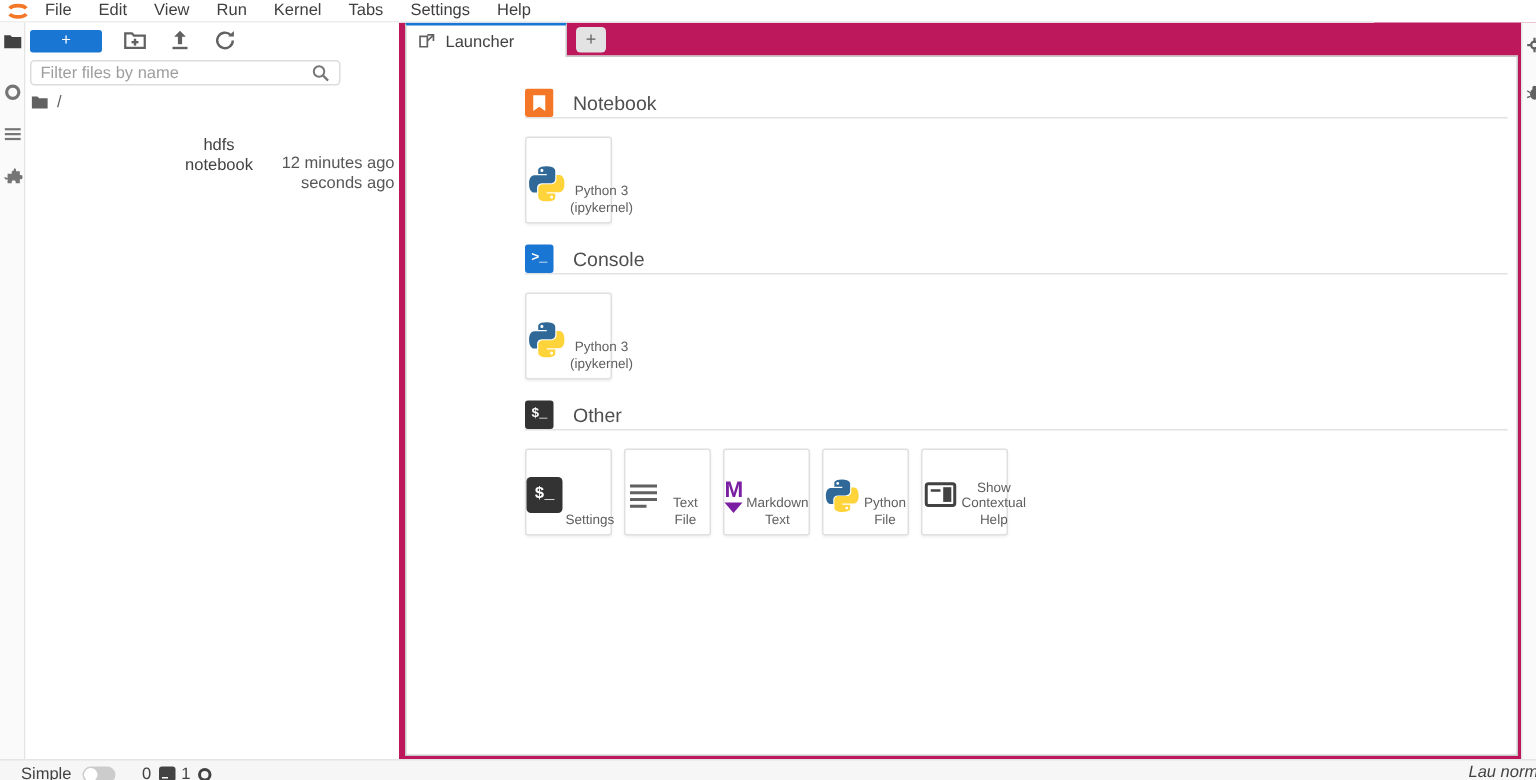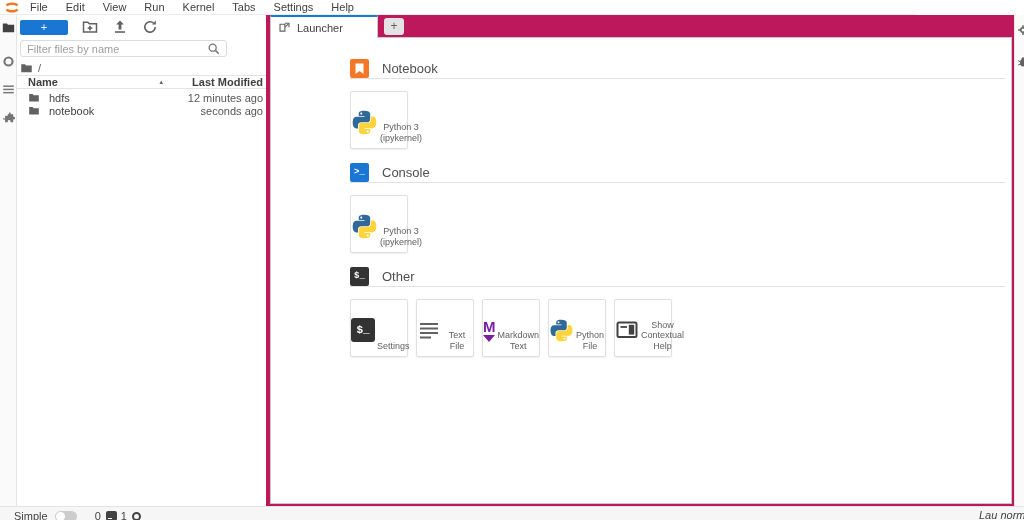--- a/index.html
+++ b/index.html
@@ -28,21 +28,21 @@
     border:1px solid #dcdcdc; border-radius:3px; background:#fff; display:flex; align-items:center; }
   #filter-input { flex:1; border:none; outline:none; font-size:11px; padding-left:6px;
     color:#424242; background:transparent; font-family:inherit; }
   #filter-input::placeholder { color:#9e9e9e; }
   #breadcrumb { position:absolute; left:3px; top:46px; height:14px; display:flex; align-items:center; gap:5px;
     font-size:11px; color:#616161; }
   #fb-table-header { position:absolute; left:0; top:60px; width:249px; height:14px;
     border-top:1px solid #e4e4e4; border-bottom:1px solid #e4e4e4;
     display:flex; align-items:center; font-size:11px; font-weight:bold; color:#3f3f3f; }
   .fb-row { position:absolute; left:0; width:249px; height:13px; display:flex; align-items:center;
-    font-size:11px; color:#424242; cursor:pointer; }
+    font-size:11px; color:#424242; cursor:pointer;flex-direction:column; }
   .fb-row .fname { margin-left:9px; }
   .fb-right { margin-left:auto; margin-right:3px; color:#565656; }
   .sort-caret { font-size:6px; color:#616161; margin-left:auto; }
 
   
   #dock { left:266px; top:15px; width:758px; height:491px; background:#be185d; }
   #tab-launcher { position:absolute; left:4px; top:0; width:108px; height:23px; background:#fff;
     border:1px solid #c8c8c8; border-top:2px solid #1976d2; border-bottom:none; z-index:3;
     display:flex; align-items:center; cursor:pointer; }
   #tab-launcher .tab-label { font-size:11px; color:#424242; margin-left:6px; }
@@ -162,25 +162,20 @@
     </svg>
   </div>
 
   <div id="breadcrumb">
     <svg width="13" height="12" viewBox="0 0 16 16">
       <use href="#folderglyph" fill="#616161"></use>
     </svg>
     <span>/</span>
   </div>
 
-  <div id="fb-table-header">
-    <span style="margin-left:11px">Name</span>
-    <span class="sort-caret">▲</span>
-    <span style="margin-left:28px;margin-right:3px">Last Modified</span>
-  </div>
 
   <div class="fb-row" style="top:76px">
     <svg width="12" height="11" viewBox="0 0 16 16" style="margin-left:11px">
       <use href="#folderglyph" fill="#616161"></use>
     </svg>
     <span class="fname">hdfs</span>
     <span class="fb-right">12 minutes ago</span>
   </div>
   <div class="fb-row" style="top:89px">
     <svg width="12" height="11" viewBox="0 0 16 16" style="margin-left:11px">

